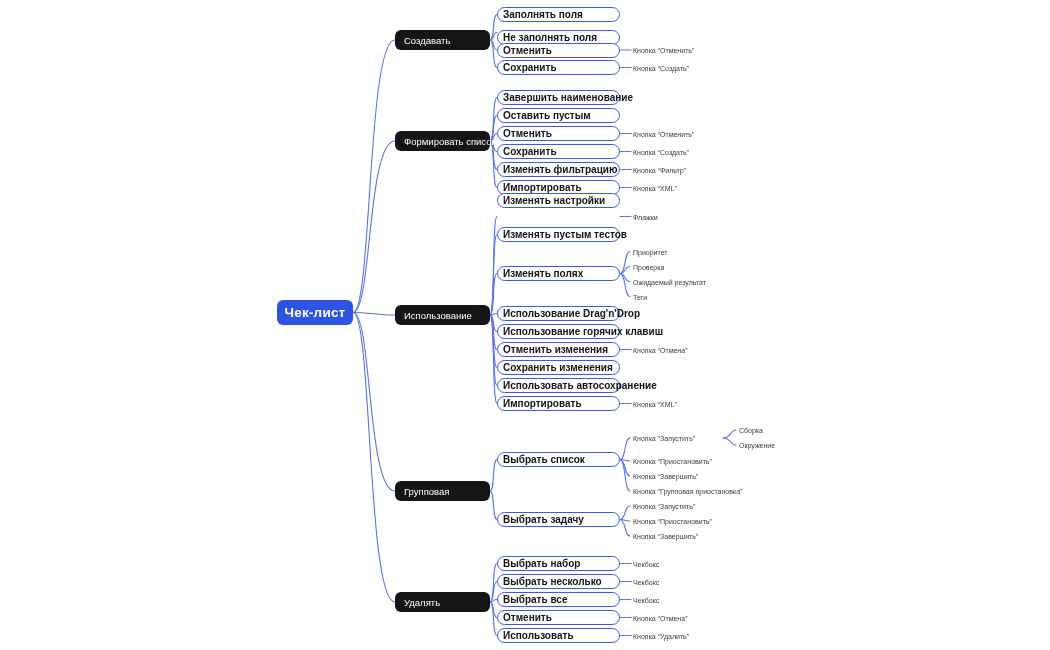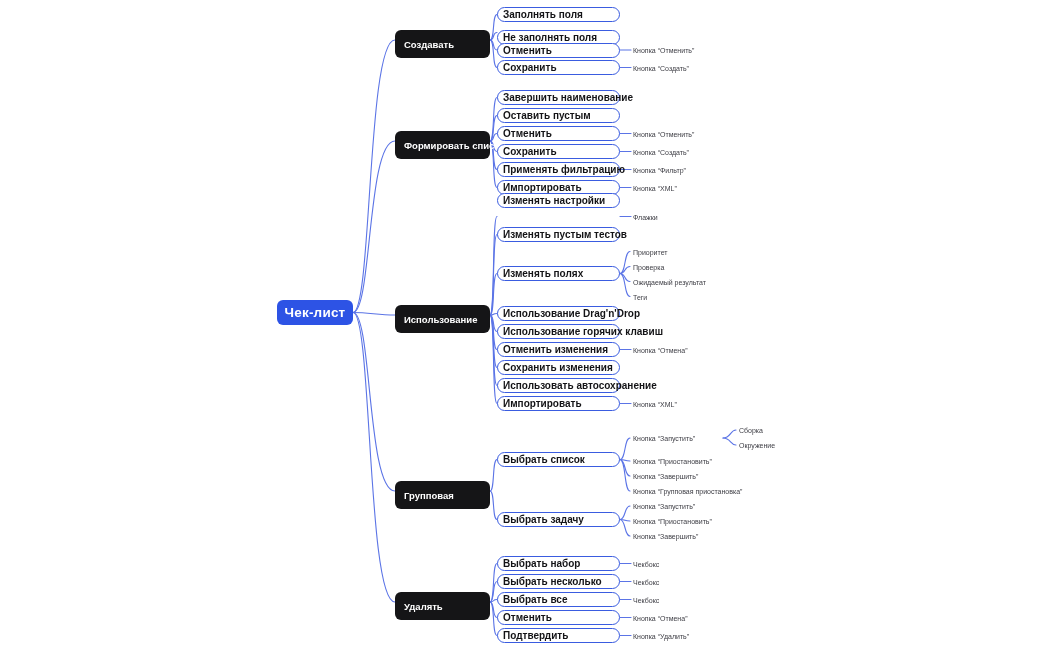--- a/index.html
+++ b/index.html
@@ -8,24 +8,24 @@
     font-family:"Liberation Sans",sans-serif;overflow:hidden;
   }
   svg.edges{position:absolute;left:0;top:0;width:1050px;height:650px;}
   .root{
     position:absolute;left:277px;top:300px;width:76px;height:25px;
     background:#2d53e5;color:#ffffff;border-radius:6px;
     display:flex;align-items:center;justify-content:center;
     font-weight:bold;font-size:13.5px;letter-spacing:.2px;cursor:pointer;
   }
   .branch{
-    position:absolute;left:395px;width:95px;height:28px;
+    position:absolute;left:395px;width:95px;height:20px;
     background:#151517;color:#ffffff;border-radius:6px;
     display:flex;align-items:center;padding-left:9px;box-sizing:border-box;
-    font-weight:bold;font-size:9.5px;white-space:nowrap;cursor:pointer;
+    font-weight:normal;font-size:9.5px;white-space:nowrap;cursor:pointer;
   }
   .child{
     position:absolute;left:497px;width:123px;height:15px;
     background:#ffffff;border:1.4px solid #3a5ce0;border-radius:7.5px;
     display:flex;align-items:center;padding-left:5px;box-sizing:border-box;
     font-weight:bold;font-size:10px;color:#131316;white-space:nowrap;cursor:pointer;
   }
   .leaf{
     position:absolute;left:633px;transform:translateY(-50%);
     font-size:7px;color:#3c3c43;white-space:nowrap;cursor:pointer;
@@ -121,41 +121,41 @@
 
   <div class="child" style="top:7px">Заполнять поля</div>
   <div class="child" style="top:30px">Не заполнять поля</div>
   <div class="child" style="top:42.5px">Отменить</div>
   <div class="child" style="top:60px">Сохранить</div>
 
   <div class="child" style="top:90px">Завершить наименование</div>
   <div class="child" style="top:108px">Оставить пустым</div>
   <div class="child" style="top:126px">Отменить</div>
   <div class="child" style="top:144px">Сохранить</div>
-  <div class="child" style="top:162px">Применять фильтрацию</div>
+  <div class="child" style="top:162px">Изменять фильтрацию</div>
   <div class="child" style="top:180px">Импортировать</div>
 
   <div class="child" style="top:193px">Изменять настройки</div>
   <div class="child" style="top:227px">Изменять пустым тестов</div>
   <div class="child" style="top:266px">Изменять полях</div>
   <div class="child" style="top:306px">Использование Drag'n'Drop</div>
   <div class="child" style="top:324px">Использование горячих клавиш</div>
   <div class="child" style="top:342px">Отменить изменения</div>
   <div class="child" style="top:360px">Сохранить изменения</div>
   <div class="child" style="top:378px">Использовать автосохранение</div>
   <div class="child" style="top:396px">Импортировать</div>
 
   <div class="child" style="top:452px">Выбрать список</div>
   <div class="child" style="top:512px">Выбрать задачу</div>
 
   <div class="child" style="top:556px">Выбрать набор</div>
   <div class="child" style="top:574px">Выбрать несколько</div>
   <div class="child" style="top:592px">Выбрать все</div>
   <div class="child" style="top:610px">Отменить</div>
-  <div class="child" style="top:628px">Подтвердить</div>
+  <div class="child" style="top:628px">Использовать</div>
 
   <div class="leaf" style="top:50px">Кнопка “Отменить”</div>
   <div class="leaf" style="top:67.5px">Кнопка “Создать”</div>
 
   <div class="leaf" style="top:133.5px">Кнопка “Отменить”</div>
   <div class="leaf" style="top:151.5px">Кнопка “Создать”</div>
   <div class="leaf" style="top:169.5px">Кнопка “Фильтр”</div>
   <div class="leaf" style="top:187.5px">Кнопка “XML”</div>
 
   <div class="leaf" style="top:216.5px">Флажки</div>

